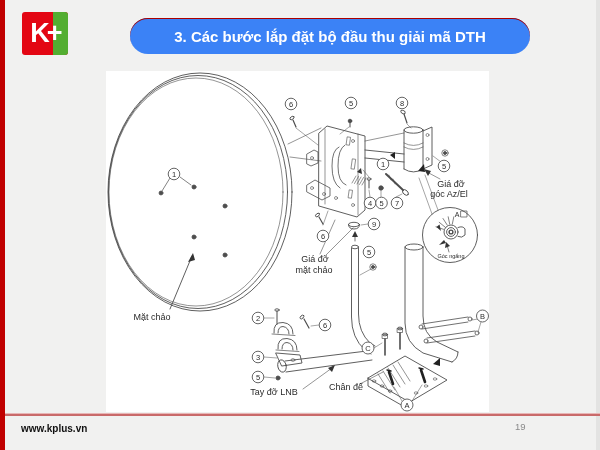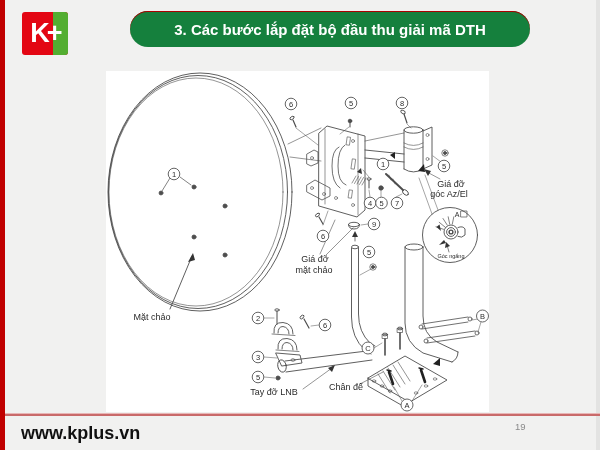--- a/index.html
+++ b/index.html
@@ -3,27 +3,27 @@
 <meta charset="utf-8">
 <style>
   html,body{margin:0;padding:0;}
   body{width:600px;height:450px;overflow:hidden;font-family:"Liberation Sans",sans-serif;}
   .slide{position:relative;width:600px;height:450px;background:#f1f1f0;border-right:4px solid #e3e3e2;box-sizing:border-box;}
   .left-bar{position:absolute;left:0;top:0;width:5px;height:450px;background:#c00000;}
   .logo{position:absolute;left:22px;top:12px;width:46px;height:43px;background:#e30613;border-radius:3px;overflow:hidden;}
   .logo-green{position:absolute;right:0;top:0;width:15px;height:43px;background:#53ae31;}
   .logo-text{position:absolute;left:0;top:0;width:46px;height:43px;line-height:43px;text-align:center;
              color:#fff;font-weight:bold;font-size:27px;letter-spacing:-3px;}
-  .banner{position:absolute;left:130px;top:11px;width:400px;height:36px;background:#15803d;border-radius:18px;
+  .banner{position:absolute;left:130px;top:18px;width:400px;height:36px;background:#3b82f6;border-radius:18px;
           display:flex;align-items:center;justify-content:center;box-shadow:0 1px 0 #a00 inset;}
   .banner span{color:#fff;font-weight:bold;font-size:15px;white-space:nowrap;}
   .heading{position:absolute;left:25px;top:54px;font-size:12.5px;font-weight:bold;color:#141414;}
   .panel{position:absolute;left:106px;top:71px;width:383px;height:341px;background:#ffffff;}
   .footer-line{position:absolute;left:5px;top:413px;width:595px;height:2px;background:#c96a6a;border-top:1px solid #e8b6b6;}
-  .footer-url{position:absolute;left:21px;top:423px;font-size:18px;font-weight:bold;color:#101010;}
+  .footer-url{position:absolute;left:21px;top:423px;font-size:10px;font-weight:bold;color:#101010;}
   .page-number{position:absolute;left:515px;top:421px;font-size:9.5px;color:#8a8a8a;}
   svg text{font-family:"Liberation Sans",sans-serif;}
 </style>
 </head>
 <body>
 
 <div class="slide">
   <div class="left-bar"></div>
 
   <div class="logo">

